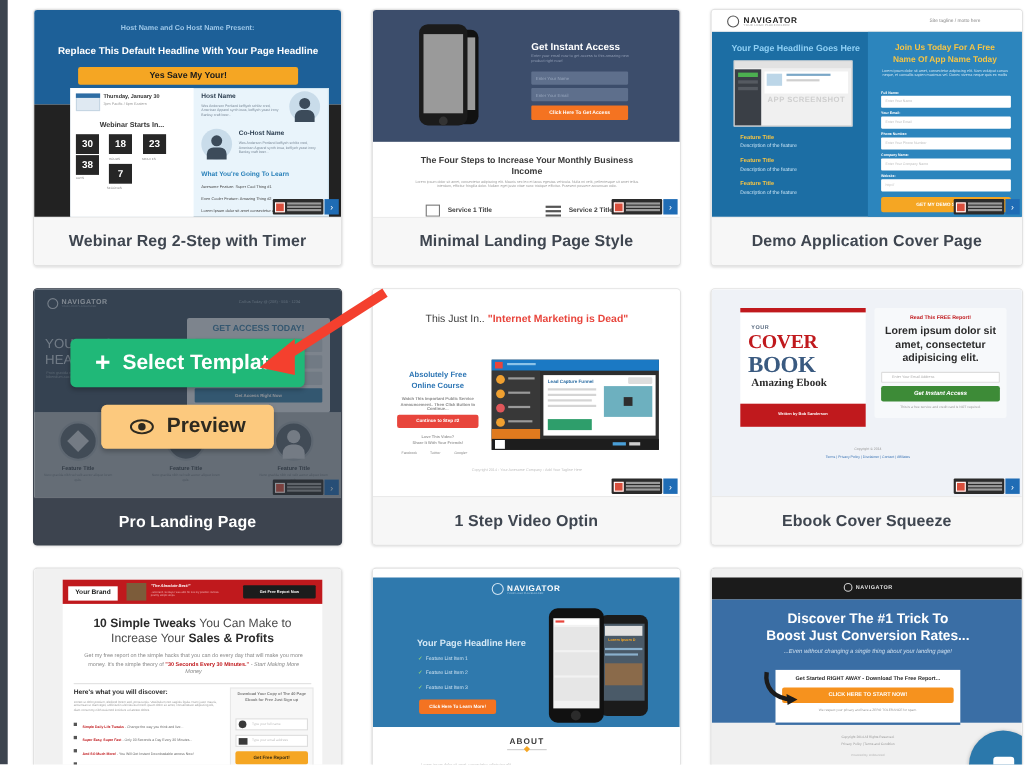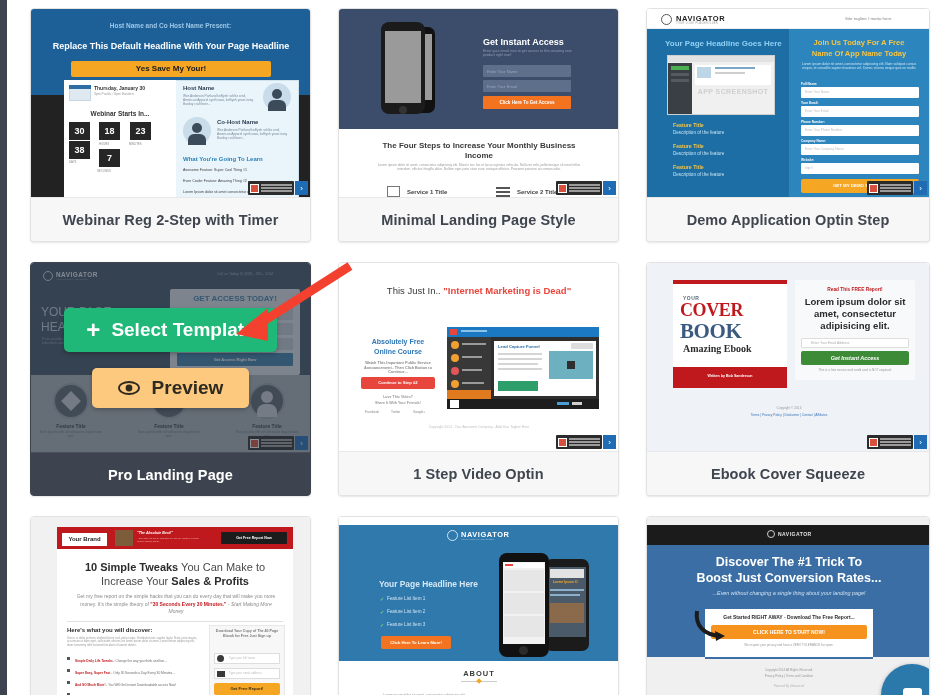--- a/index.html
+++ b/index.html
@@ -285,21 +285,21 @@
             <span class="sq"></span>
             <span class="ln">
               <i></i>
               <i></i>
               <i></i>
             </span>
           </div>
         <div class="blue">›</div>
       </div>
     </div>
-    <div class="title">Demo Application Optin Step</div>
+    <div class="title">Demo Application Cover Page</div>
   </div>
 
   <div class="card hovered">
     <div class="thumb">
       <div class="tn">
         <div class="blk" style="left:0;top:0;width:100%;height:112px;background:#3e5064;"></div>
         <div class="blk" style="left:12px;top:8px;width:10px;height:10px;border-radius:50%;border:1.4px solid #cfd8e2;"></div>
         <div class="blk bld" style="left:25px;top:8px;color:#e8eef4;font-size:6.4px;letter-spacing:.5px;">NAVIGATOR</div>
         <div class="blk" style="left:25px;top:15px;color:#93a2b2;font-size:2.3px;">YOUR LOGO PLACEHOLDER</div>
         <div class="blk" style="left:186px;top:9px;color:#9fb0c0;font-size:3.6px;">Call us Today @ (208) - 555 - 1234</div>

